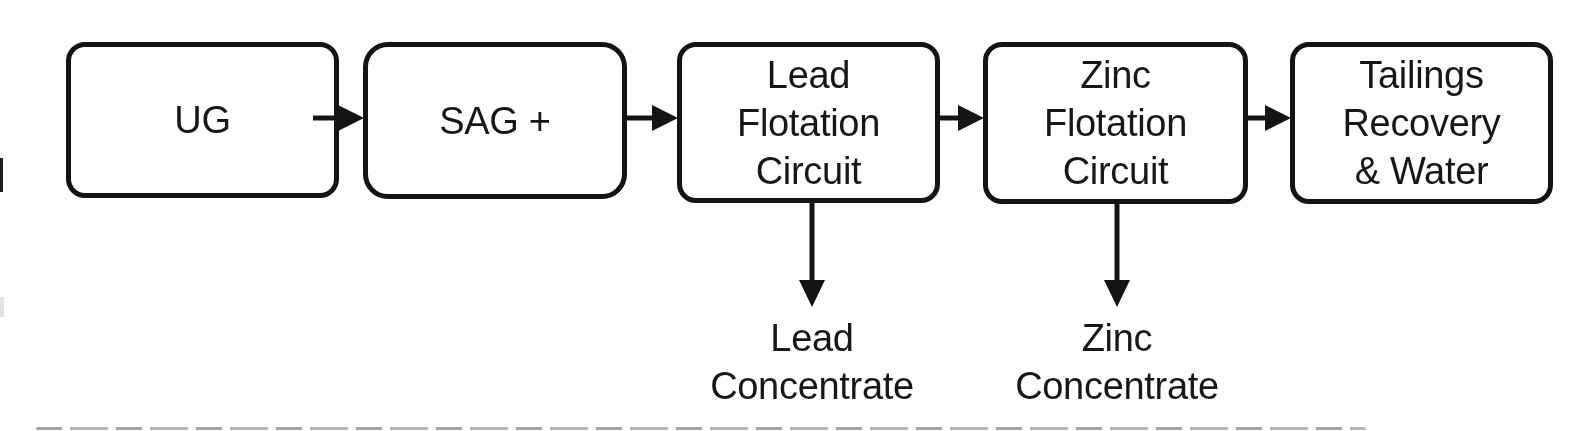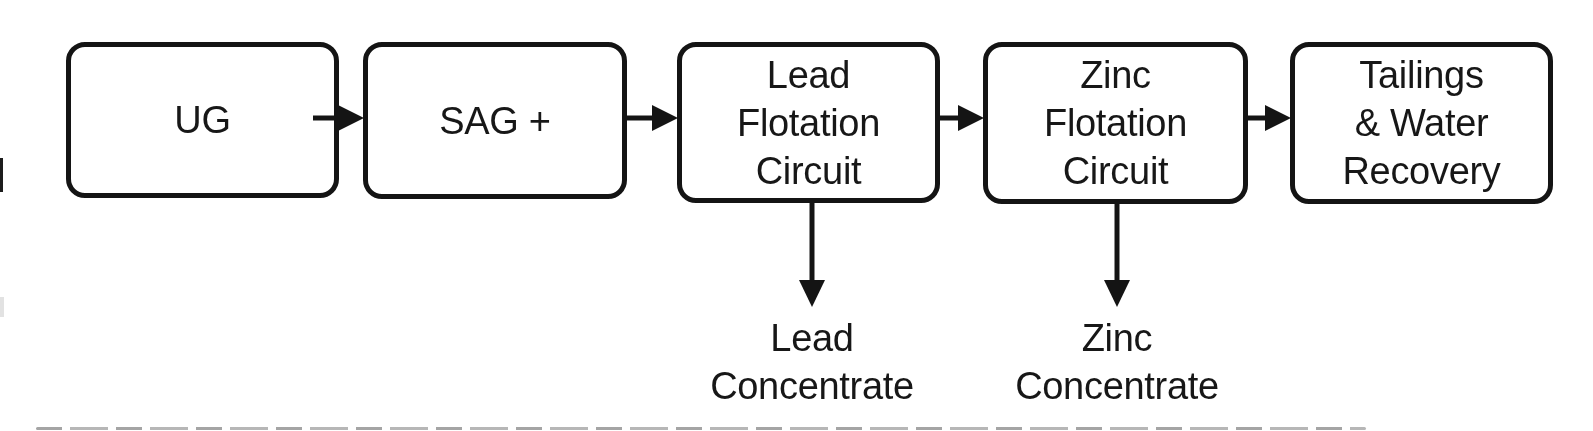--- a/index.html
+++ b/index.html
@@ -21,21 +21,21 @@
     flex-direction:column;
     align-items:center;
     justify-content:center;
     text-align:center;
     font-size:38px;
     line-height:48px;
     letter-spacing:-0.3px;
   }
   .node span{display:block;white-space:nowrap;}
   #node-1{left:42px;top:42px;width:273px;height:156px;margin-left:24px;}
-  #node-2{left:363px;top:42px;width:264px;height:157px;}
+  #node-2{left:363px;top:42px;width:264px;height:157px;border-radius:25px;}
   #node-3{left:677px;top:42px;width:263px;height:161px;}
   #node-4{left:983px;top:42px;width:265px;height:162px;}
   #node-5{left:1290px;top:42px;width:263px;height:162px;}
 
   .harrow{position:absolute;top:103px;height:30px;}
   #harrow-1{left:313px;width:51px;}
   #harrow-2{left:625px;width:53px;}
   #harrow-3{left:938px;width:46px;}
   #harrow-4{left:1246px;width:45px;}
 
@@ -111,22 +111,22 @@
     <span>Circuit</span>
   </div>
 
   <svg class="harrow" id="harrow-4" viewBox="0 0 45 30">
     <line x1="0" y1="15" x2="21" y2="15"></line>
       <polygon points="19,2 45,15 19,28"></polygon>
   </svg>
 
   <div class="node" id="node-5">
     <span>Tailings</span>
+    <span>Recovery</span>
     <span>&amp; Water</span>
-    <span>Recovery</span>
   </div>
 
   <svg class="varrow" id="varrow-lead" viewBox="0 0 30 106">
     <line x1="15" y1="0" x2="15" y2="82"></line>
       <polygon points="2,79 28,79 15,106"></polygon>
   </svg>
 
   <svg class="varrow" id="varrow-zinc" viewBox="0 0 30 106">
     <line x1="15" y1="0" x2="15" y2="82"></line>
       <polygon points="2,79 28,79 15,106"></polygon>

